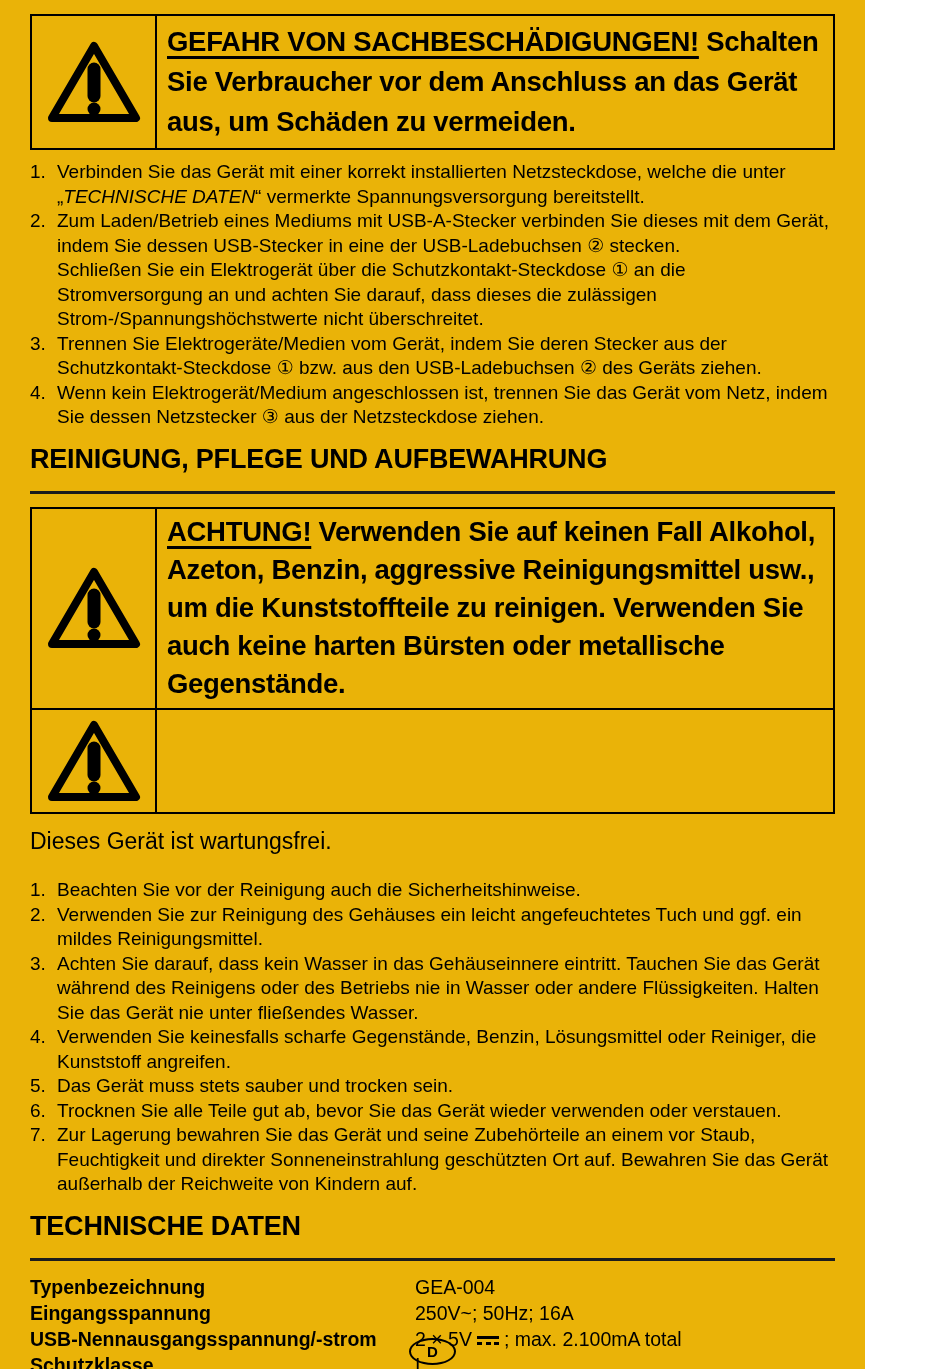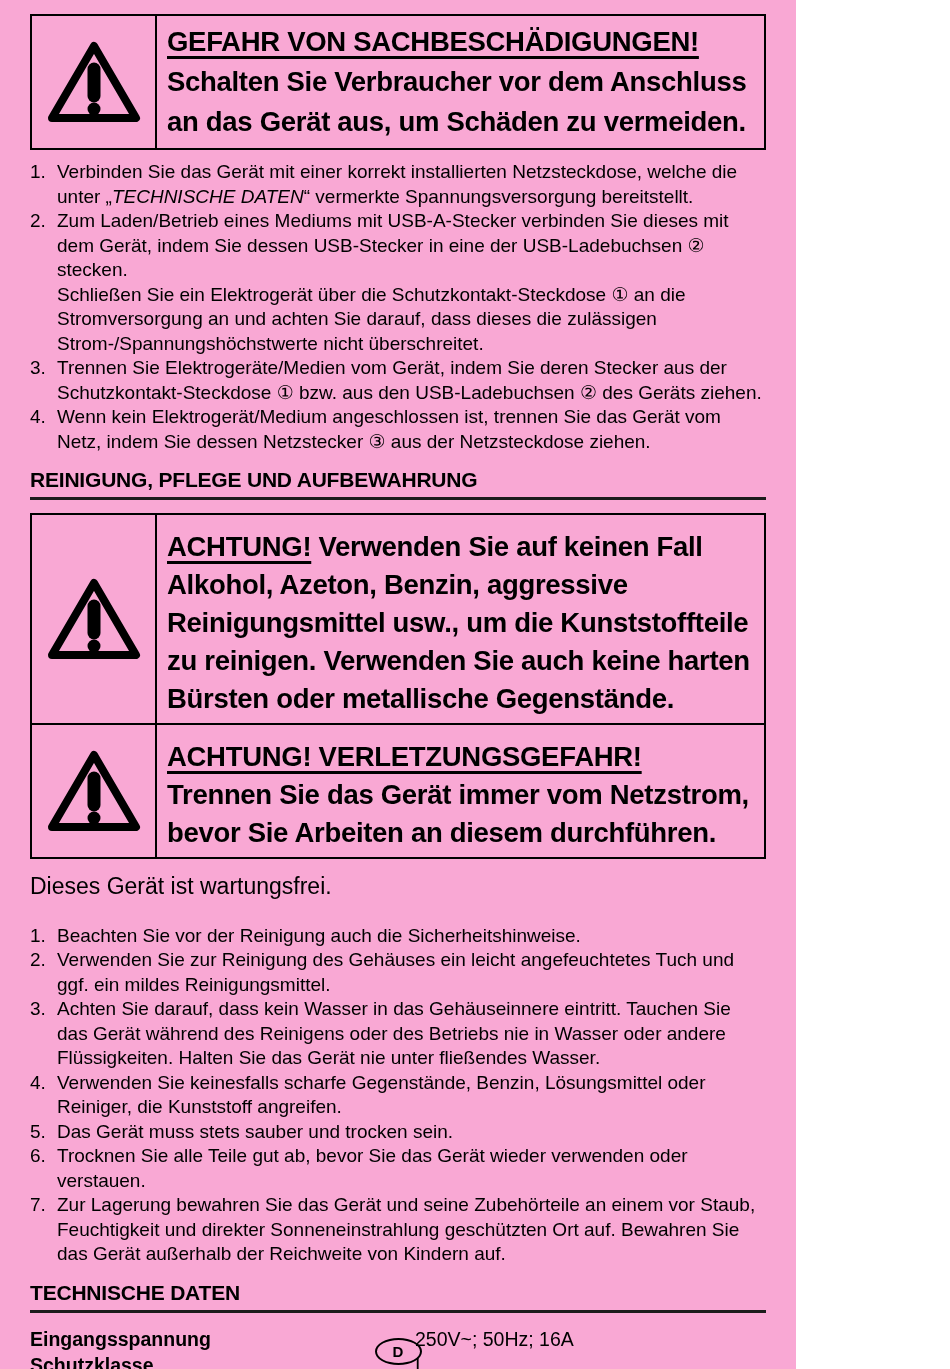--- a/index.html
+++ b/index.html
@@ -1,20 +1,20 @@
 <!DOCTYPE html>
 <html><head>
 <meta charset="utf-8">
 <style>
   * { margin:0; padding:0; box-sizing:border-box; }
   html,body { background:#ffffff; }
   .page {
     position:relative;
-    width:796px; height:1369px;
-    background:#f9a8d4; color:#000;
+    width:865px; height:1369px;
+    background:#eab308; color:#000;
     font-family:"Liberation Sans", sans-serif;
     padding:14px 30px 0 30px;
     overflow:hidden;
   }
 
   
   .warnbox { border:2.5px solid #000; margin-bottom:10px; }
   .wrow { display:grid; grid-template-columns:125px 1fr; }
   .wrow + .wrow { border-top:2px solid #000; }
   .icon-cell {
@@ -22,41 +22,41 @@
     display:flex; align-items:center; justify-content:center;
     padding:8px 0;
   }
   .text-cell {
     padding:6px 8px 6px 10px;
     font-weight:700;
     font-size:27.5px;
     line-height:40px;
     letter-spacing:-0.3px;
   }
-  .warn-double .text-cell { line-height:38px; padding-top:13px; padding-bottom:5px; }
+  .warn-double .text-cell { line-height:38px; padding-top:4px; padding-bottom:5px; }
   .wtitle {
     text-decoration:underline;
     text-decoration-thickness:3px;
     text-underline-offset:5px;
   }
   .wtitle.block { display:block; }
 
   
   .steps { list-style:none; font-size:19px; line-height:24.5px; margin-bottom:14px; }
   .step { display:flex; }
   .step .num { flex:0 0 27px; }
   .step .body { flex:1; }
 
   .note { font-size:23px; line-height:24.5px; margin-bottom:25px; }
   .it { font-style:italic; }
 
   
   h2 {
-    font-size:21px; font-weight:700; letter-spacing:-0.2px;
-    padding-bottom:5px; margin-bottom:13px;
+    font-size:27px; font-weight:700; letter-spacing:-0.2px;
+    padding-bottom:16px; margin-bottom:13px;
     border-bottom:3px solid #1c1c1c;
   }
   .mb-lg { margin-bottom:15px; }
 
   
   table.tech { border-collapse:collapse; width:100%; font-size:19.5px; }
   table.tech th {
     width:385px; text-align:left; font-weight:700;
     vertical-align:top; line-height:26px; padding:0;
   }
@@ -142,23 +142,20 @@
       </div>
     </div>
     <div class="wrow">
       <div class="icon-cell">
         <svg width="96" height="86" viewBox="0 0 96 86">
           <path d="M48 7 L90 79 L6 79 Z" fill="none" stroke="#000" stroke-width="8" stroke-linejoin="round"></path>
           <path d="M48 30 L48 57" stroke="#000" stroke-width="13" stroke-linecap="round"></path>
           <circle cx="48" cy="70" r="6.5" fill="#000"></circle>
         </svg>
       </div>
-      <div class="text-cell">
-        <span class="wtitle block">ACHTUNG! VERLETZUNGSGEFAHR!</span><span>Trennen Sie das Gerät immer vom Netzstrom, bevor Sie Arbeiten an diesem durchführen.</span>
-      </div>
     </div>
   </section>
 
   <p class="note">Dieses Gerät ist wartungsfrei.</p>
 
   <ol class="steps">
     <li class="step">
       <span class="num">1.</span>
       <span class="body">Beachten Sie vor der Reinigung auch die Sicherheitshinweise.</span>
     </li>
@@ -186,22 +183,30 @@
       <span class="num">7.</span>
       <span class="body">Zur Lagerung bewahren Sie das Gerät und seine Zubehörteile an einem vor Staub, Feuchtigkeit und direkter Sonneneinstrahlung geschützten Ort auf. Bewahren Sie das Gerät außerhalb der Reichweite von Kindern auf.</span>
     </li>
   </ol>
 
   <h2>TECHNISCHE DATEN</h2>
 
   <table class="tech">
     <tbody>
       <tr>
+        <th>Typenbezeichnung</th>
+        <td>GEA-004</td>
+      </tr>
+      <tr>
         <th>Eingangsspannung</th>
         <td>250V~; 50Hz; 16A</td>
+      </tr>
+      <tr>
+        <th>USB-Nennausgangsspannung/-strom</th>
+        <td><span>2 × 5V</span><span class="dc"></span><span>; max. 2.100mA total</span></td>
       </tr>
       <tr>
         <th>Schutzklasse</th>
         <td>I</td>
       </tr>
     </tbody>
   </table>
 
   <div class="footer">
     <div class="lang-badge">

